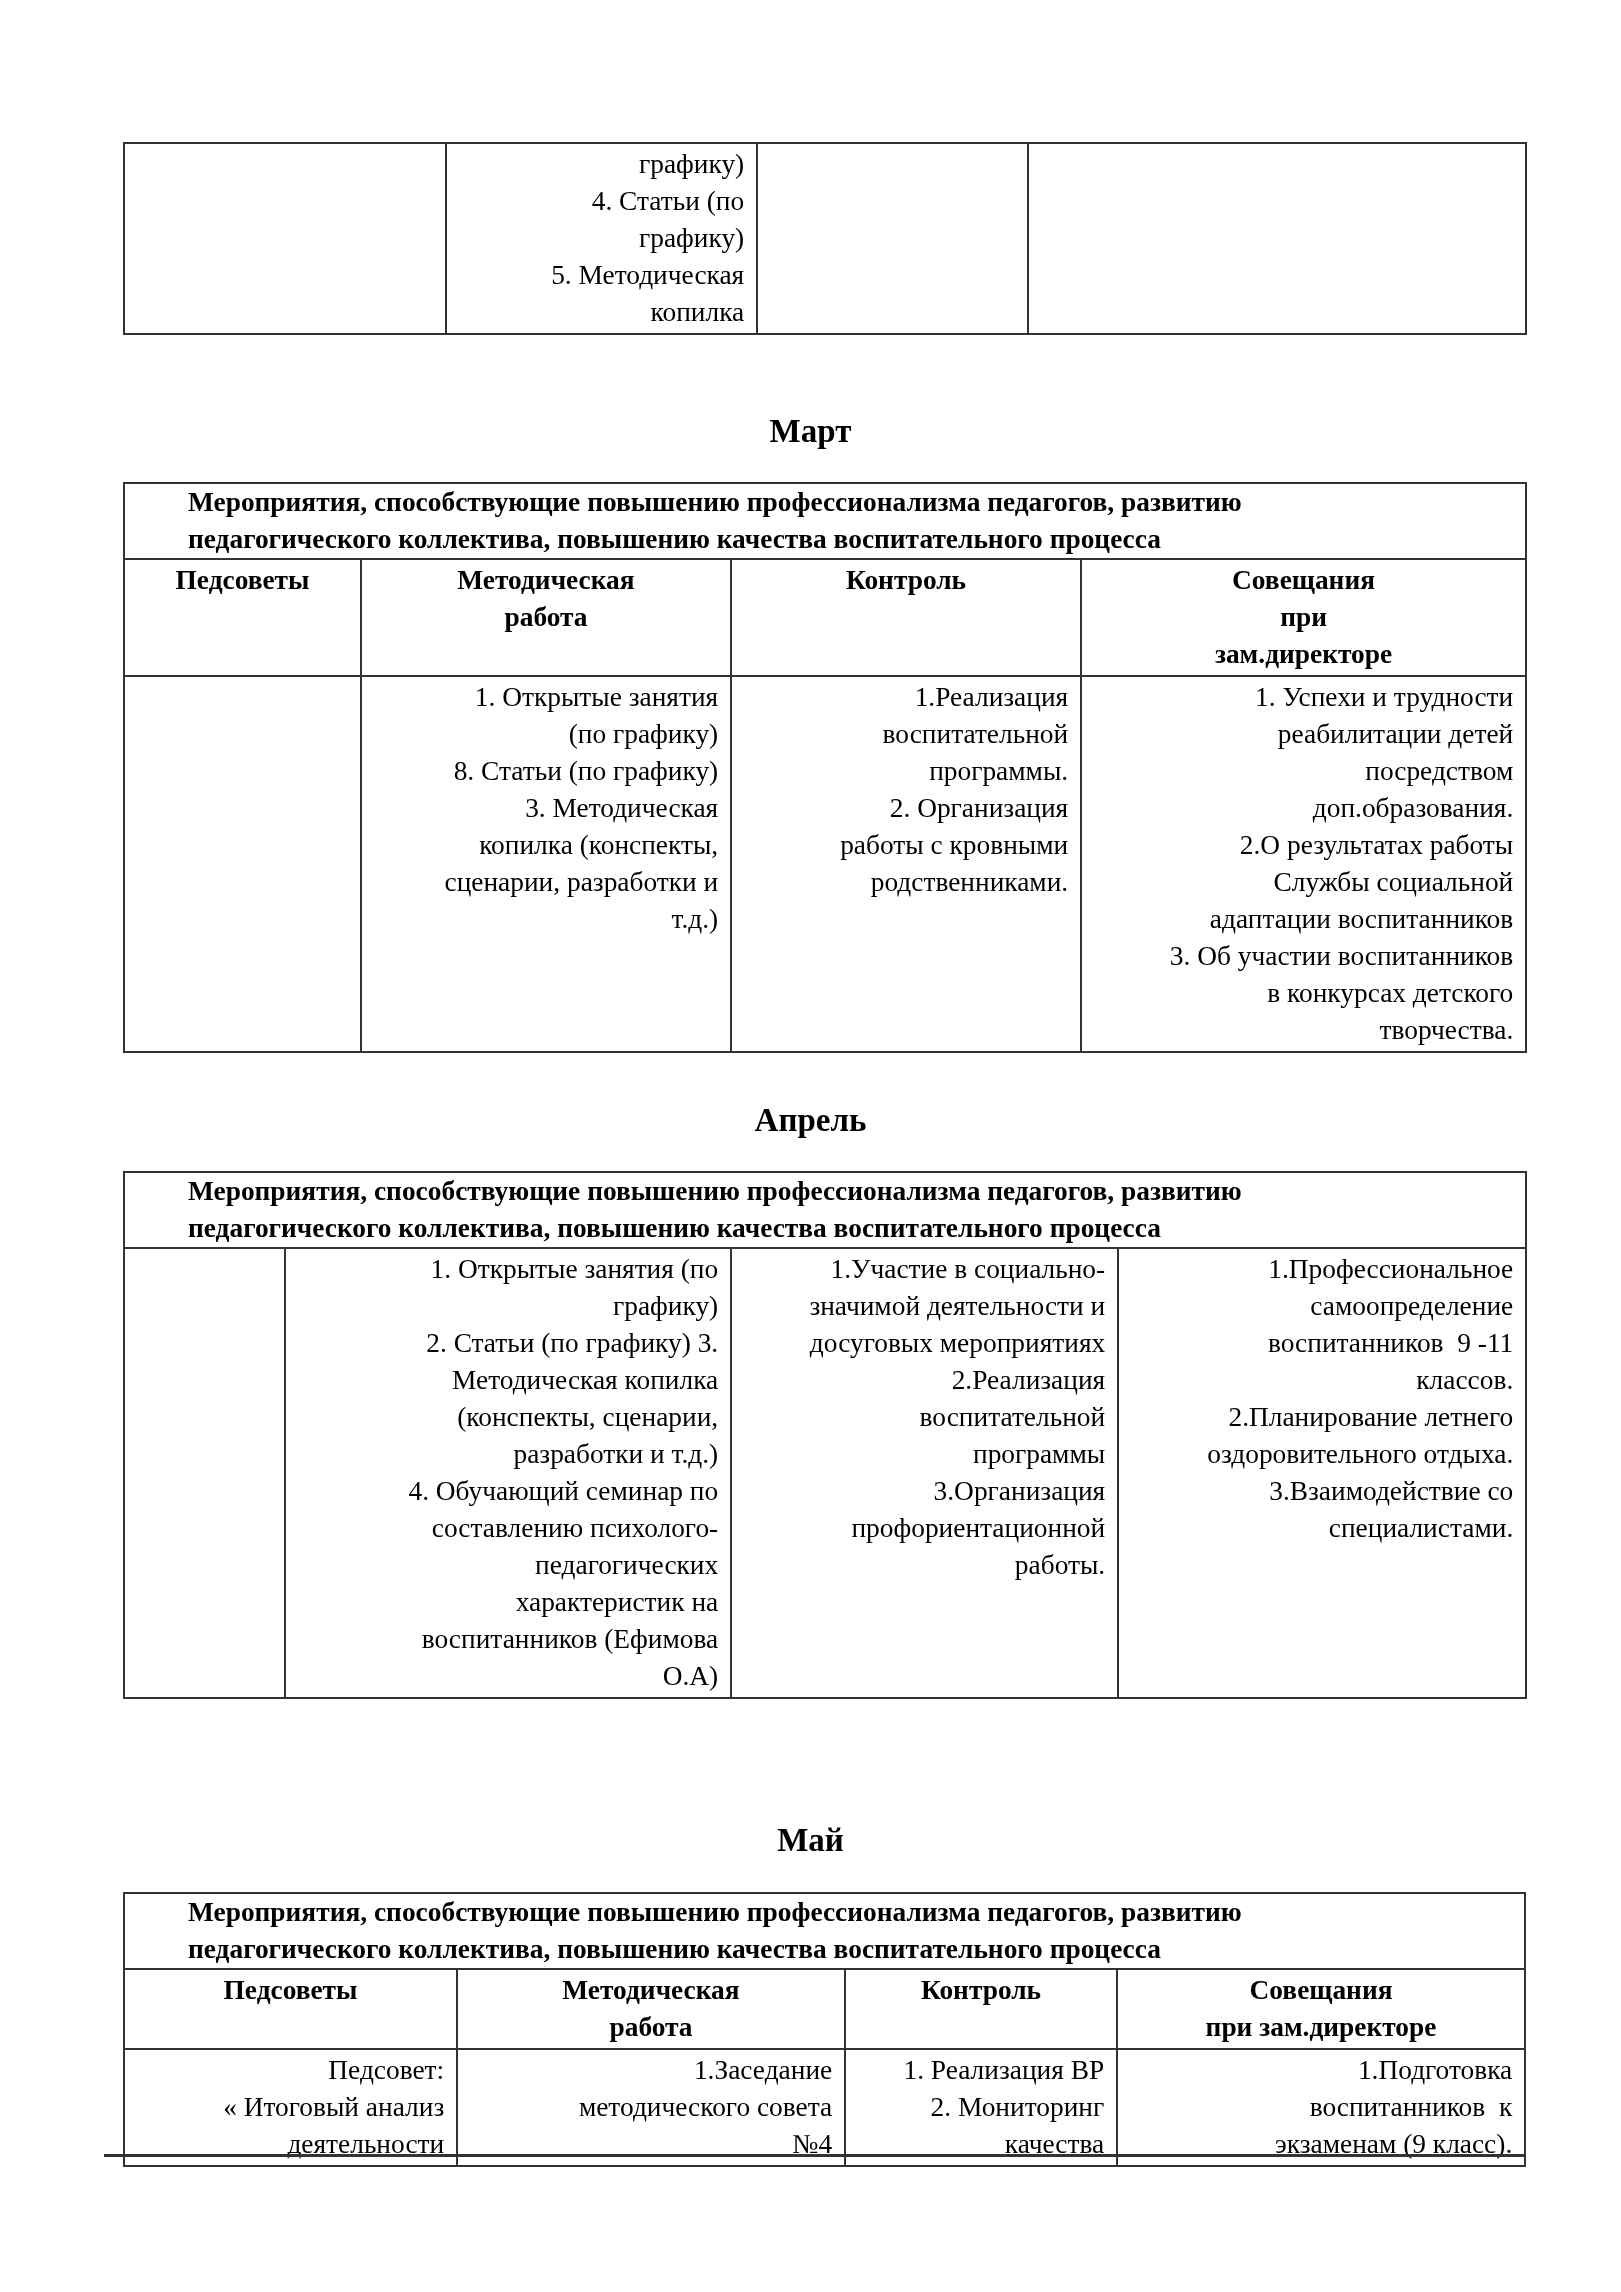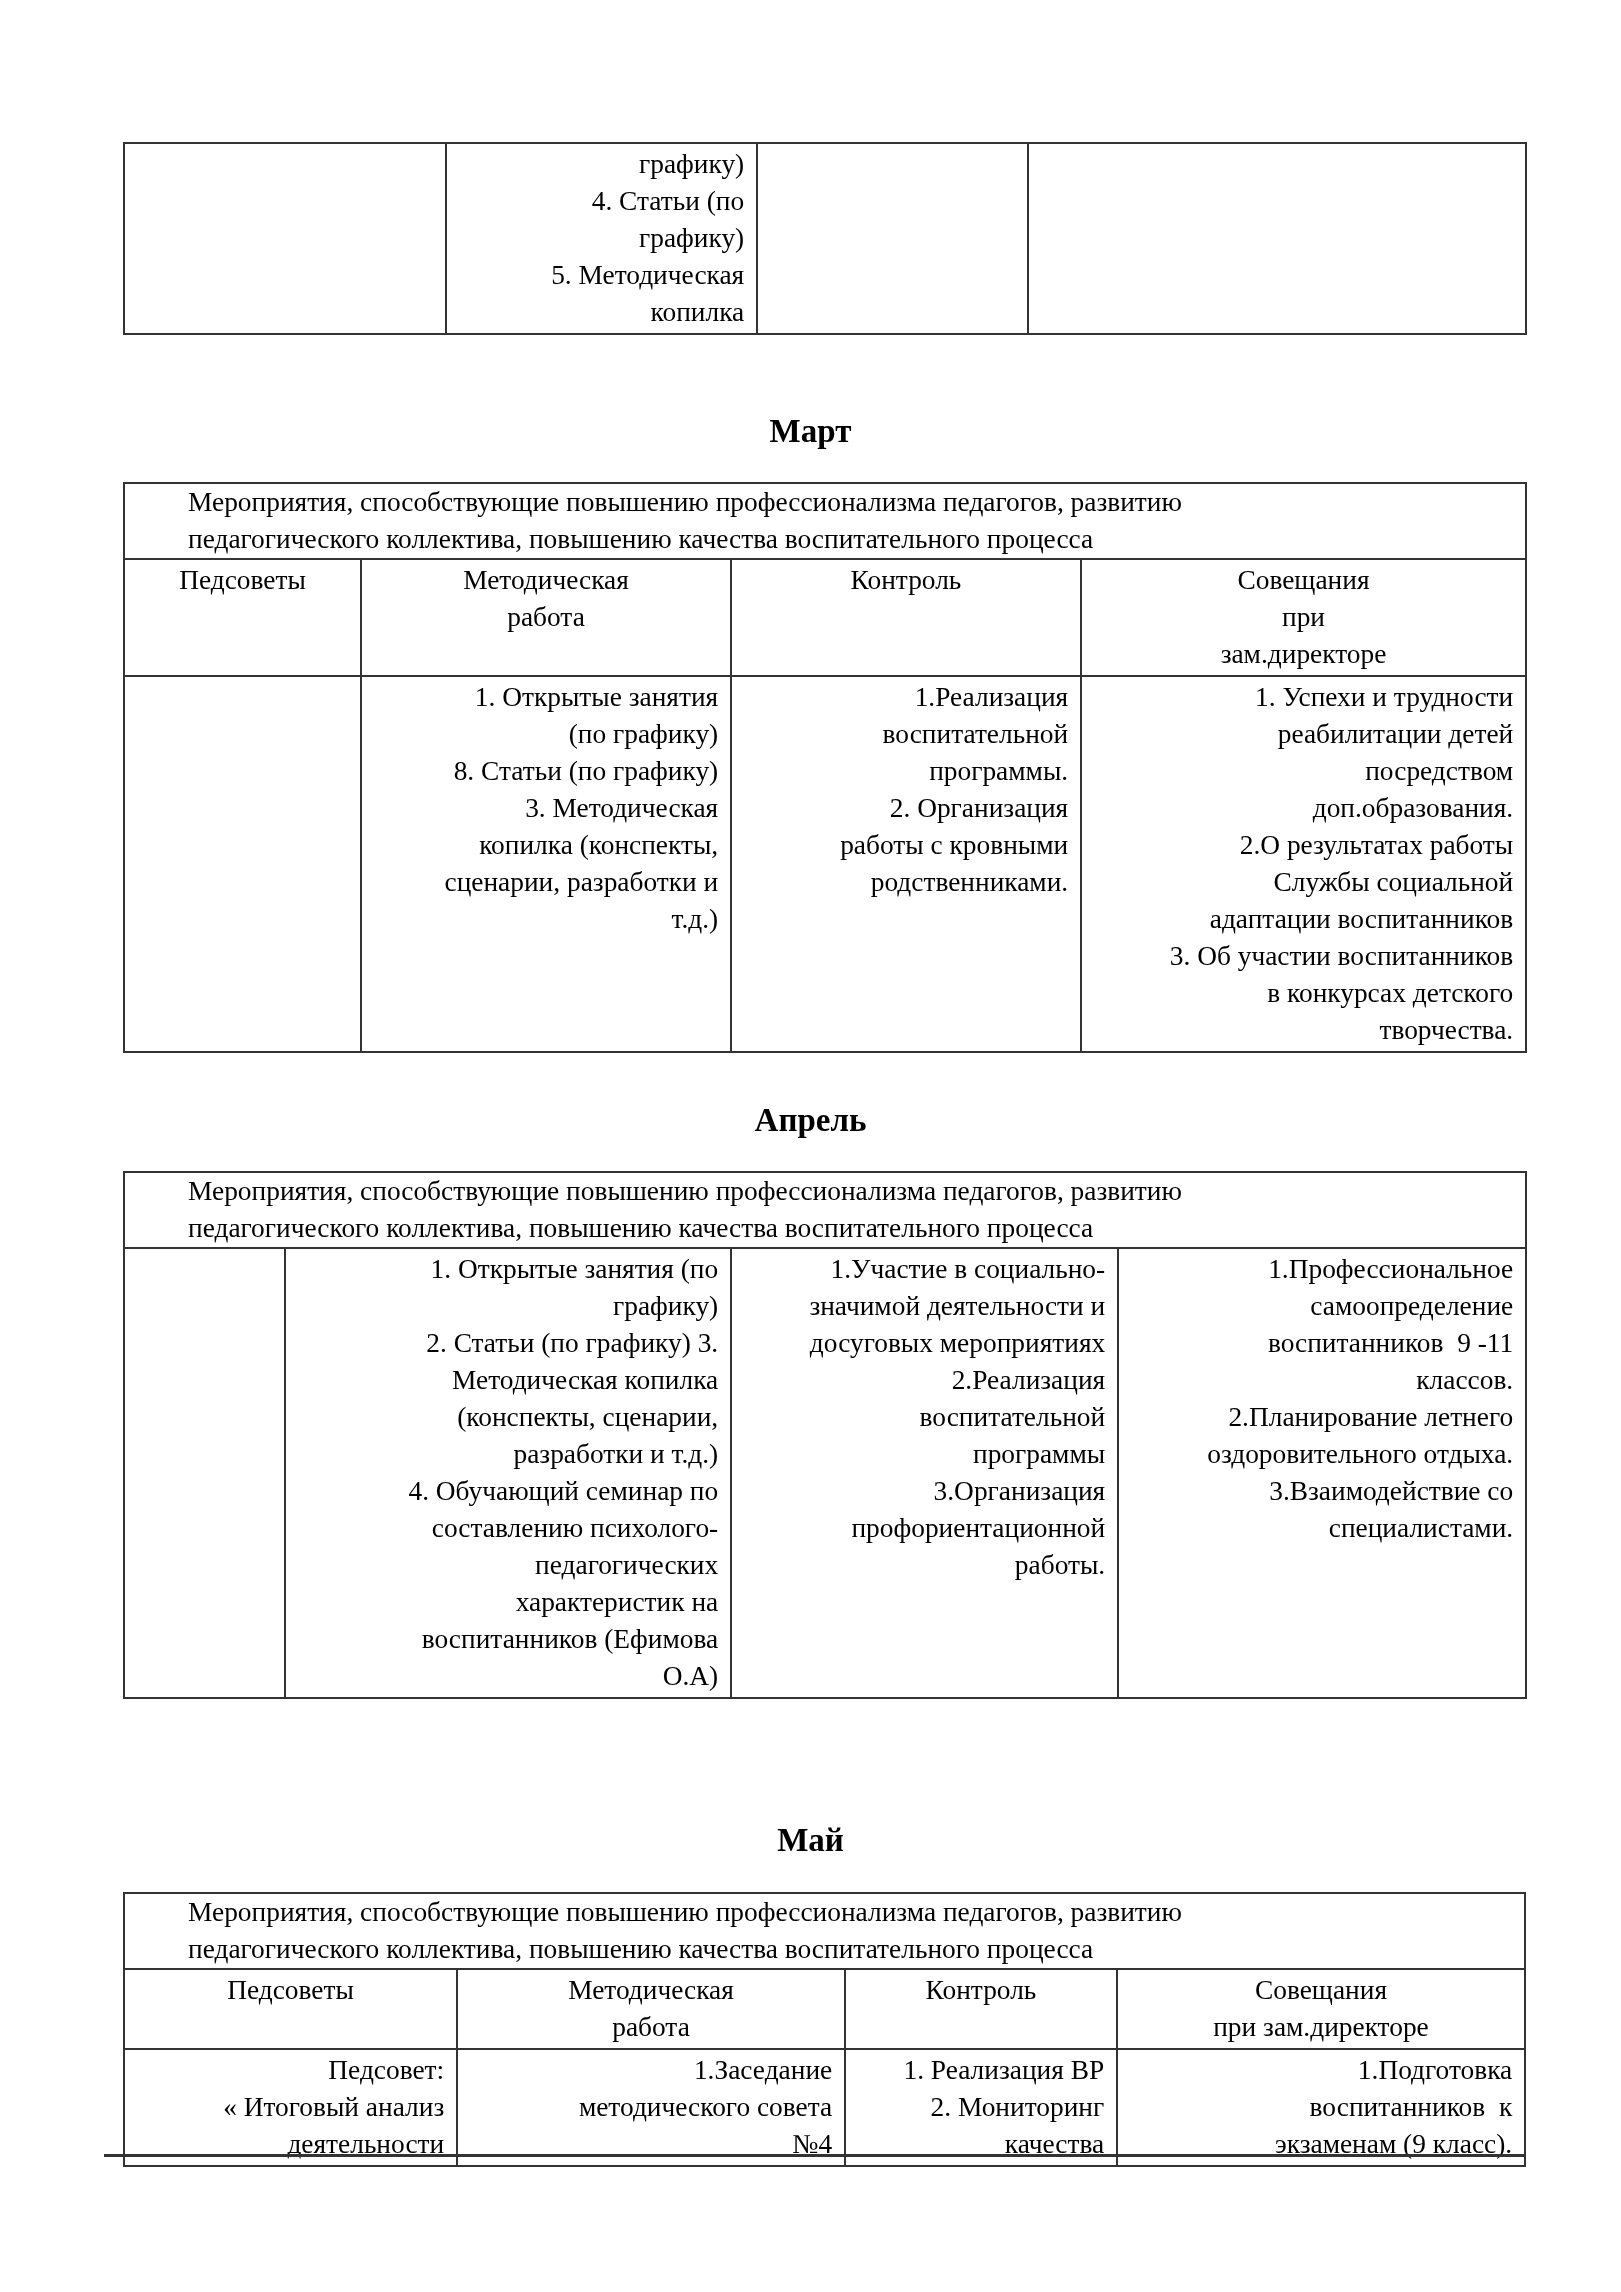--- a/index.html
+++ b/index.html
@@ -10,23 +10,23 @@
   }
   .tbl {
     position: absolute; left: 123px; width: 1402px;
     border-collapse: collapse; table-layout: fixed;
     font-size: 27.4px; line-height: 37px;
   }
   .tbl td {
     border: 2px solid #333; vertical-align: top; padding: 2px 11.8px 2px 11.8px;
   }
   .tbl .banner td {
-    font-weight: normal; text-align: left; padding: 0 11.8px 0 63px; line-height: 37px;
-  }
-  .tbl .colhead td { font-weight: normal; text-align: center; }
+    font-weight: bold; text-align: left; padding: 0 11.8px 0 63px; line-height: 37px;
+  }
+  .tbl .colhead td { font-weight: bold; text-align: center; }
   .tbl .colhead td.left { text-align: left; }
   .tbl .body td { text-align: right; }
   .month {
     position: absolute; left: 0; width: 1621px; text-align: center;
     font-weight: bold; font-size: 33px; line-height: 39px;
   }
   .line { display: block; white-space: pre-wrap; }
   #t1 { top: 142px; }
   #t1 td { height: 185px; }
   #m-mart { top: 412px; }

